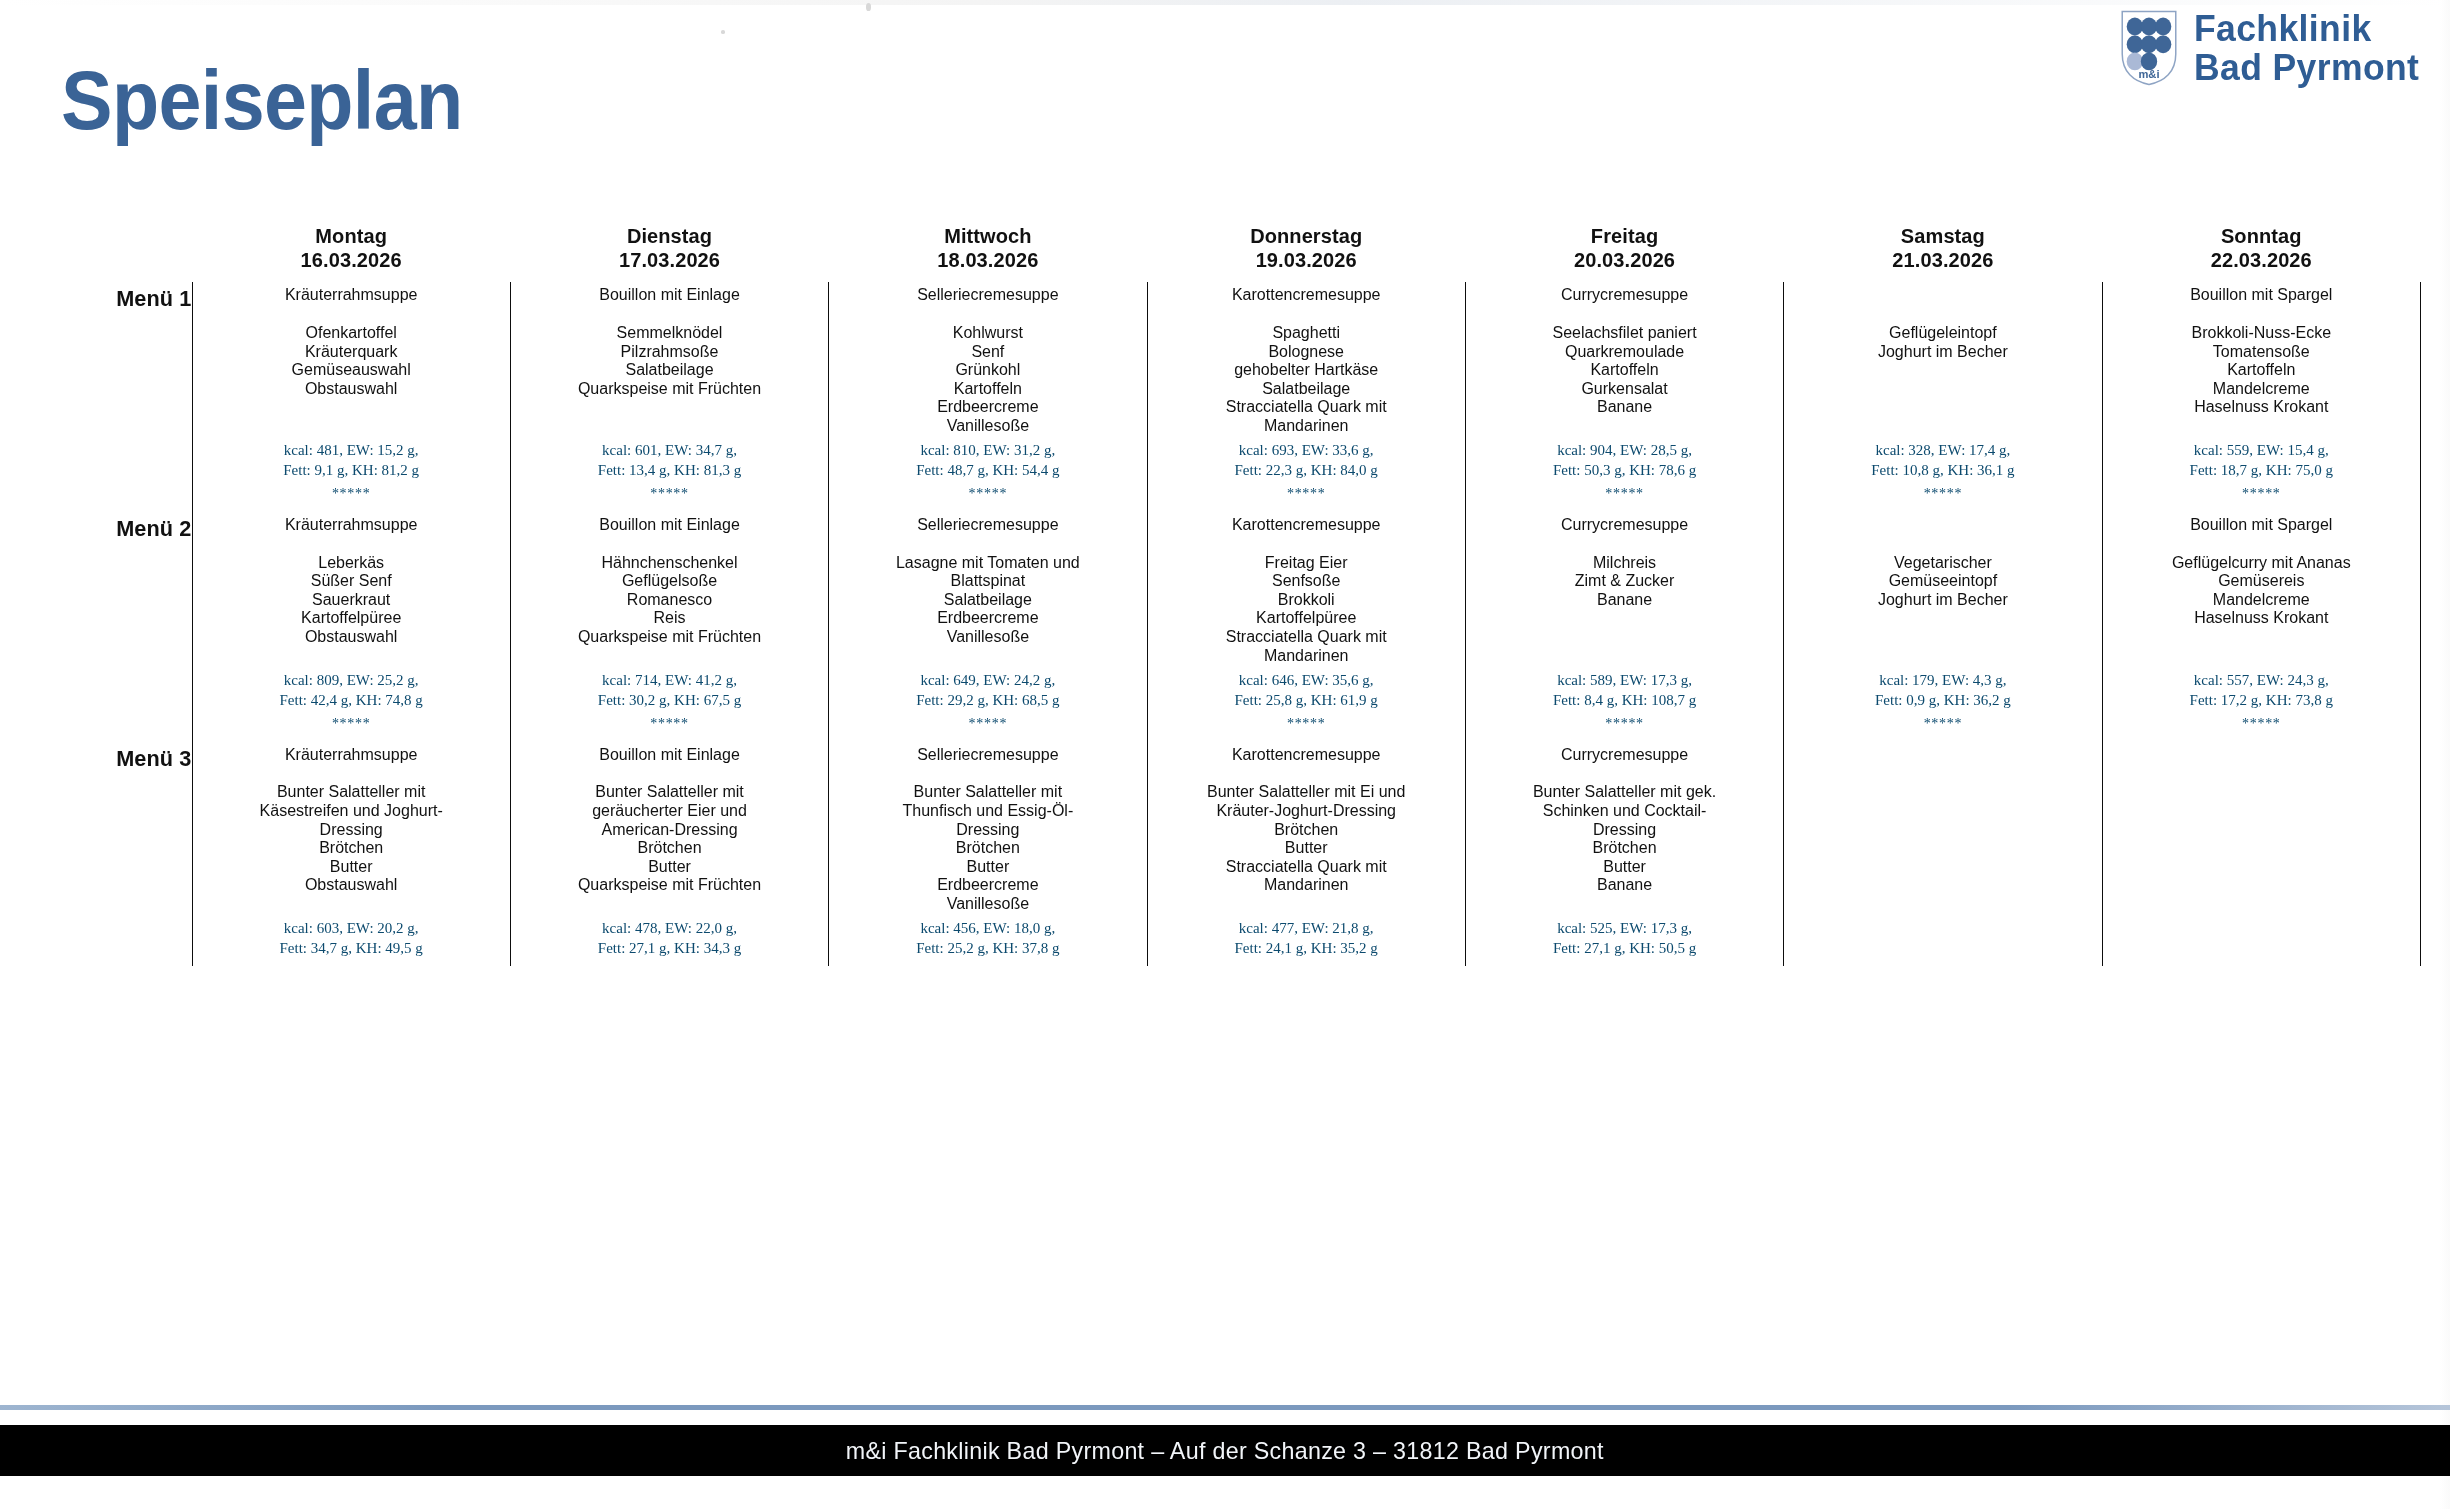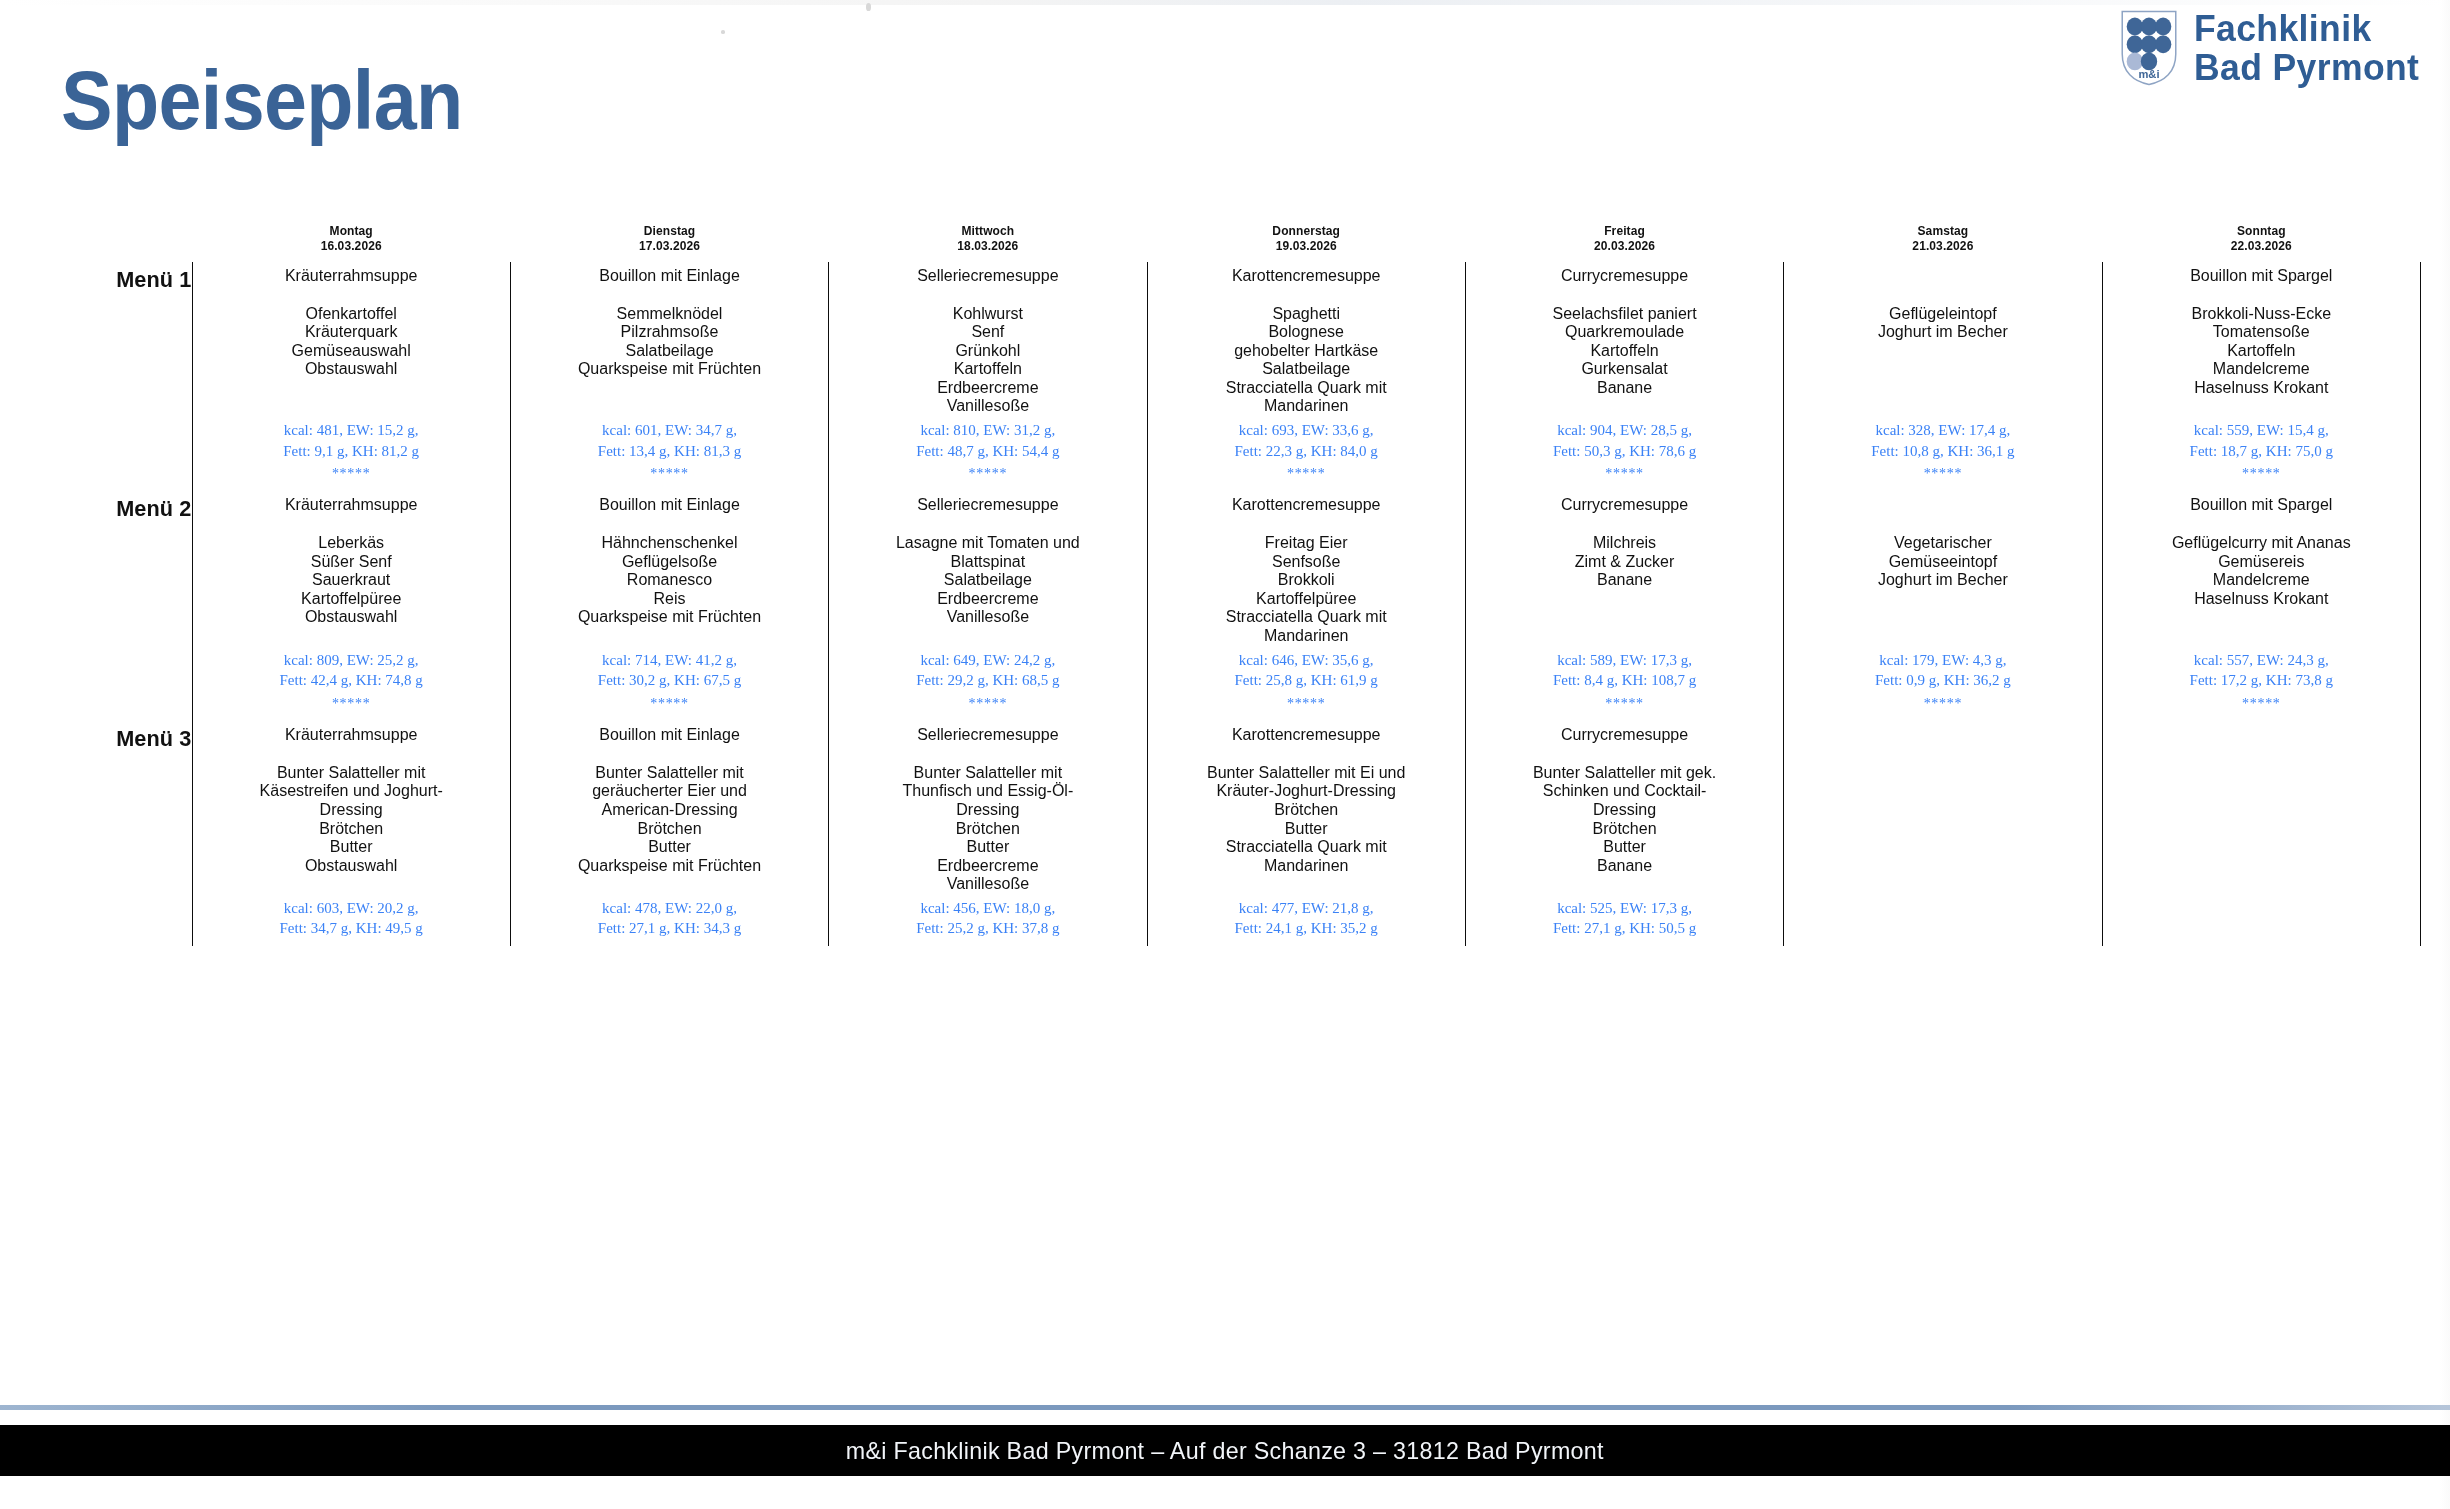--- a/index.html
+++ b/index.html
@@ -62,21 +62,21 @@
     border-collapse:collapse;
     table-layout:fixed;
     width:100%;
   }
   table.plan col.label{width:149px;}
   table.plan col.day{width:auto;}
 
   th.dayhead{
     vertical-align:bottom;
     padding:0 3px 9px 3px;
-    font-size:12px;
+    font-size:20px;
     font-weight:700;
     line-height:1.22;
     text-align:center;
     color:#111;
     letter-spacing:0.1px;
   }
   th.dayhead .dow{display:block;}
   th.dayhead .date{display:block;}
   th.corner{border:none;}
 
@@ -105,21 +105,21 @@
   .dish div{margin:0;}
 
   td.nutricell{
     vertical-align:top;
     text-align:center;
     border-left:1.5px solid #0d0d0d;
     padding:4.5px 4.5px 7.5px 4.5px;
     font-family:"Liberation Serif","DejaVu Serif",serif;
     font-size:15px;
     line-height:1.35;
-    color:#3b82f6;
+    color:#0c4a6e;
   }
   td.nutricell.last{border-right:1.5px solid #0d0d0d;}
   .stars{letter-spacing:0.7px;margin-top:4.5px;font-size:14px;}
   td.spacerlabel{}
 
   
   .footer-rule{
     position:absolute;left:0;bottom:99px;width:100%;height:5.2px;
     background:linear-gradient(to right,#7d9cc0 0%,#4f77a8 18%,#4f77a8 82%,#9db2cd 100%);
     opacity:.75;

